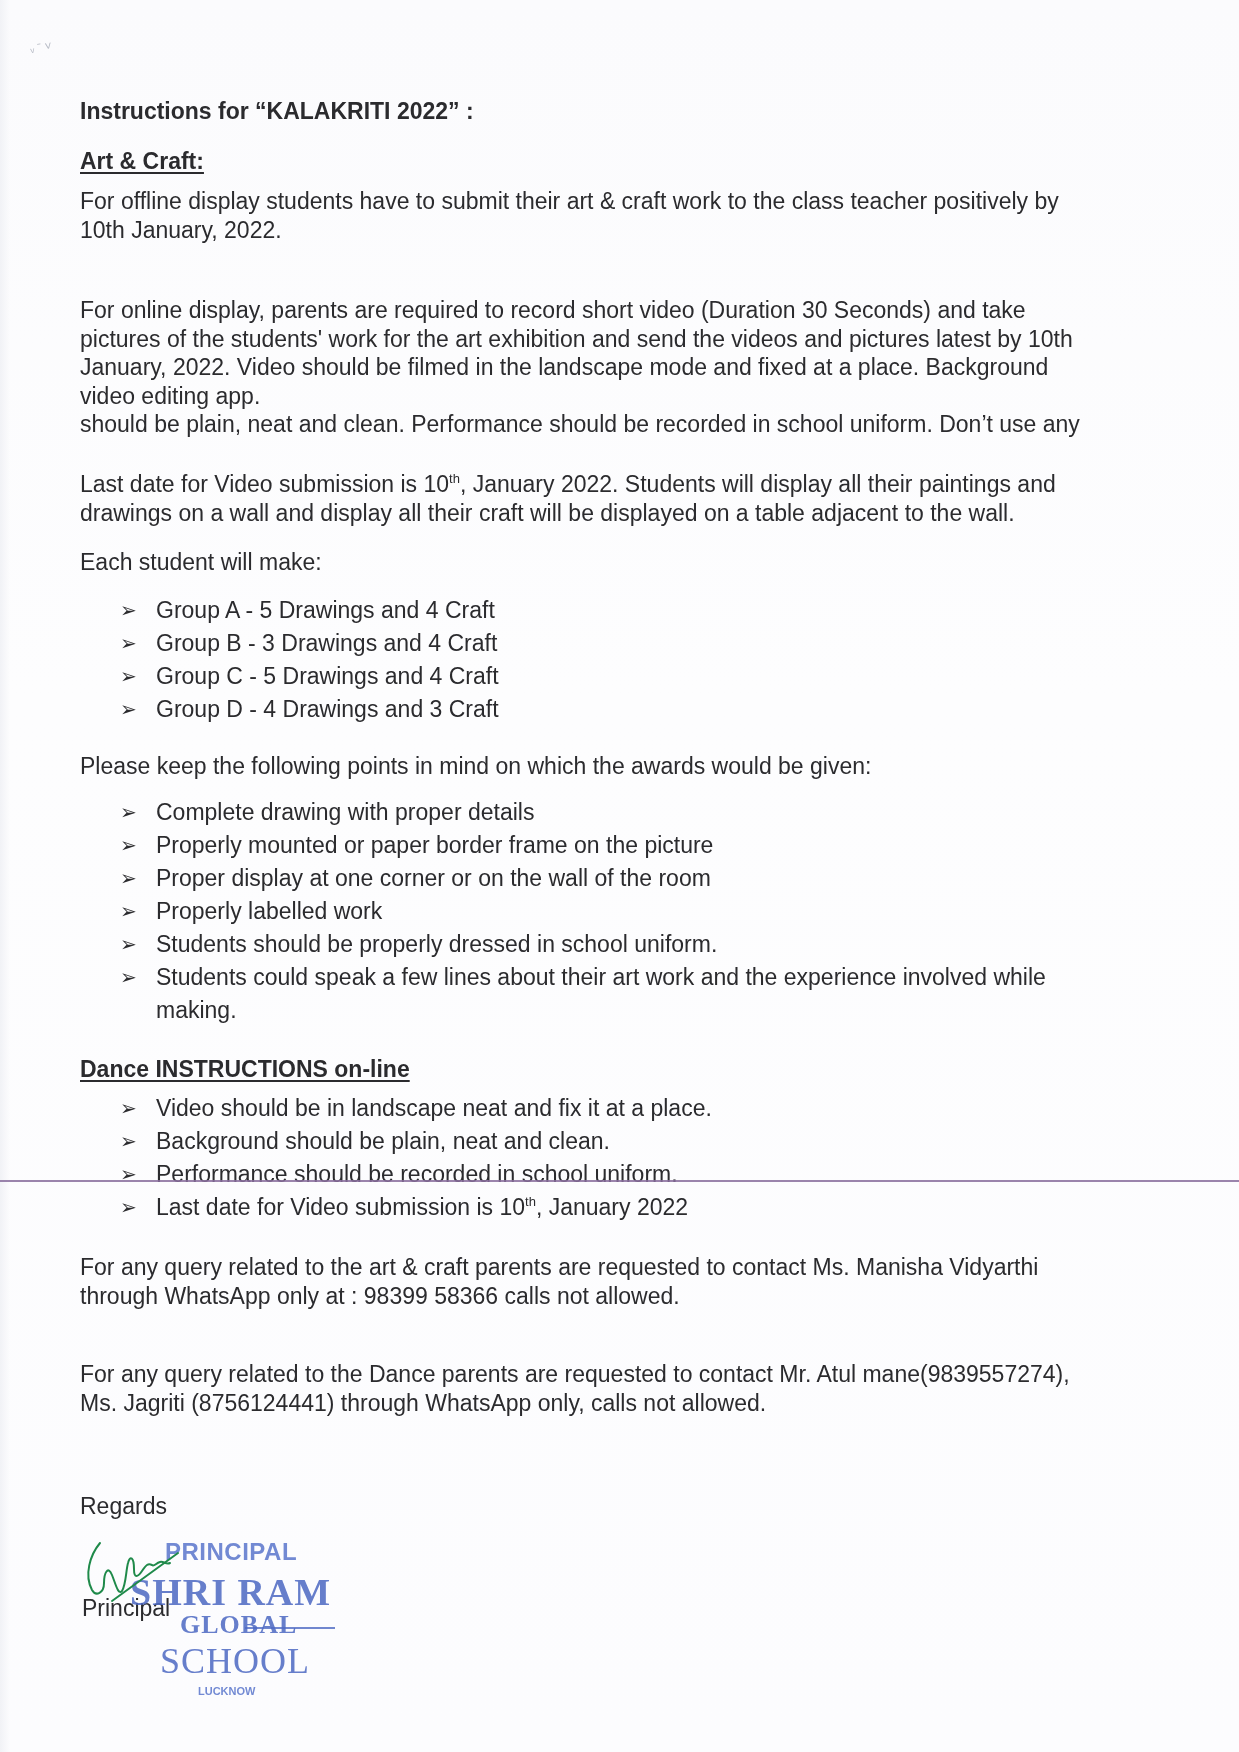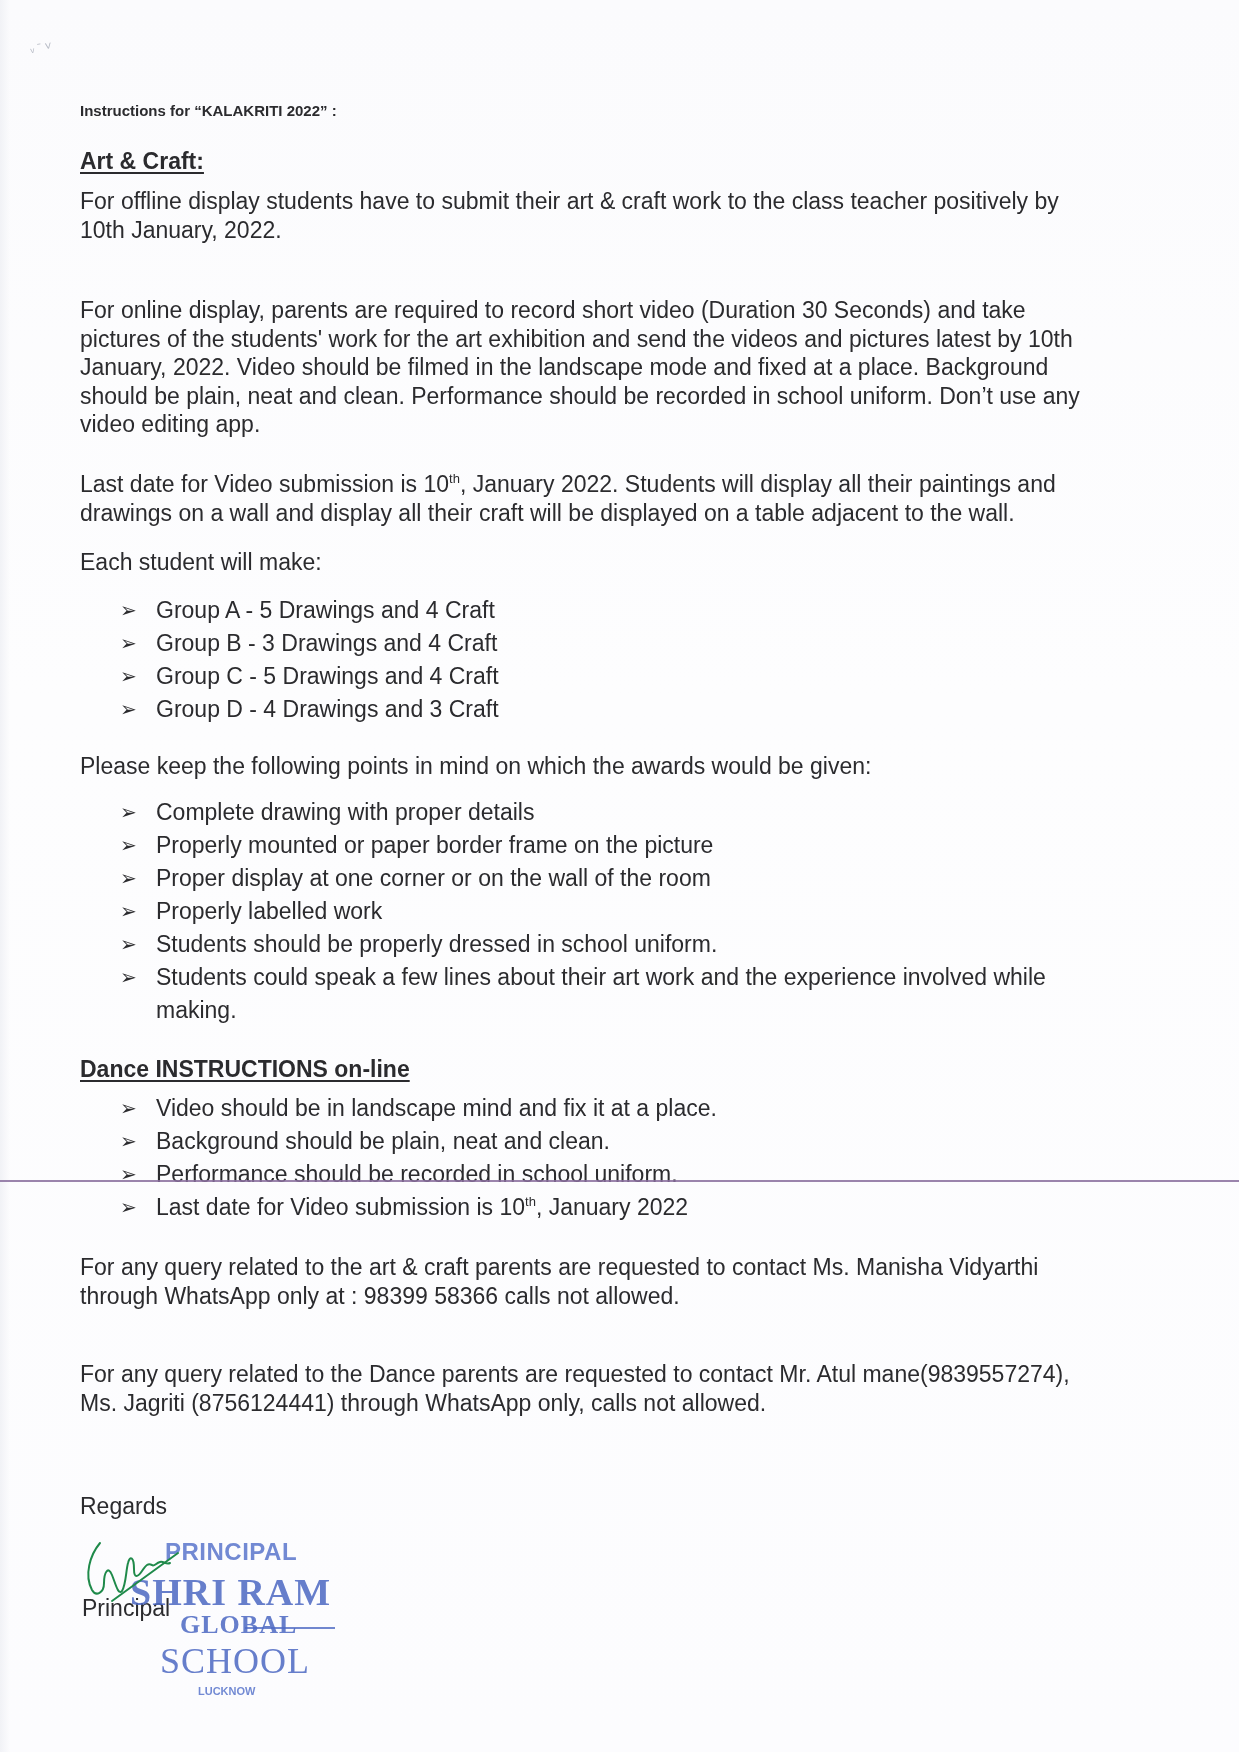--- a/index.html
+++ b/index.html
@@ -42,21 +42,21 @@
     }
     .line {
       position: absolute;
       left: 0;
       font-size: 23px;
       line-height: 28px;
       white-space: nowrap;
     }
     .title {
       font-weight: bold;
-      font-size: 15px;
+      font-size: 23px;
     }
     .heading {
       font-weight: bold;
       text-decoration: underline;
       text-decoration-thickness: 2px;
       text-underline-offset: 3px;
     }
     .para {
       position: absolute;
       left: 0;
@@ -196,22 +196,22 @@
 
     <div class="para" style="top:187px;">
       <div>For offline display students have to submit their art &amp; craft work to the class teacher positively by</div>
       <div>10th January, 2022.</div>
     </div>
 
     <div class="para" style="top:296px;">
       <div>For online display, parents are required to record short video (Duration 30 Seconds) and take</div>
       <div>pictures of the students' work for the art exhibition and send the videos and pictures latest by 10th</div>
       <div>January, 2022. Video should be filmed in the landscape mode and fixed at a place. Background</div>
+      <div>video editing app.</div>
       <div>should be plain, neat and clean. Performance should be recorded in school uniform. Don’t use any</div>
-      <div>video editing app.</div>
     </div>
 
     <div class="para" style="top:470px;">
       <div><span>Last date for Video submission is 10</span><sup>th</sup><span>, January 2022. Students will display all their paintings and</span></div>
       <div>drawings on a wall and display all their craft will be displayed on a table adjacent to the wall.</div>
     </div>
 
     <div class="line" style="top:548px;">Each student will make:</div>
 
     <ul class="bullet-list" style="top:594px;">
@@ -228,21 +228,21 @@
       <li><span class="arrow">➢</span><span>Properly mounted or paper border frame on the picture</span></li>
       <li><span class="arrow">➢</span><span>Proper display at one corner or on the wall of the room</span></li>
       <li><span class="arrow">➢</span><span>Properly labelled work</span></li>
       <li><span class="arrow">➢</span><span>Students should be properly dressed in school uniform.</span></li>
       <li class="wrap"><span class="arrow">➢</span><span>Students could speak a few lines about their art work and the experience involved while</span><br><span>making.</span></li>
     </ul>
 
     <div class="line heading" style="top:1049px;margin-top:6px;">Dance INSTRUCTIONS on-line</div>
 
     <ul class="bullet-list" style="top:1092px;">
-      <li><span class="arrow">➢</span><span>Video should be in landscape mind and fix it at a place.</span></li>
+      <li><span class="arrow">➢</span><span>Video should be in landscape neat and fix it at a place.</span></li>
       <li><span class="arrow">➢</span><span>Background should be plain, neat and clean.</span></li>
       <li><span class="arrow">➢</span><span>Performance should be recorded in school uniform.</span></li>
       <li><span class="arrow">➢</span><span>Last date for Video submission is 10</span><sup>th</sup><span>, January 2022</span></li>
     </ul>
 
     <div class="para" style="top:1253px;">
       <div>For any query related to the art &amp; craft parents are requested to contact Ms. Manisha Vidyarthi</div>
       <div>through WhatsApp only at : 98399 58366 calls not allowed.</div>
     </div>
 

